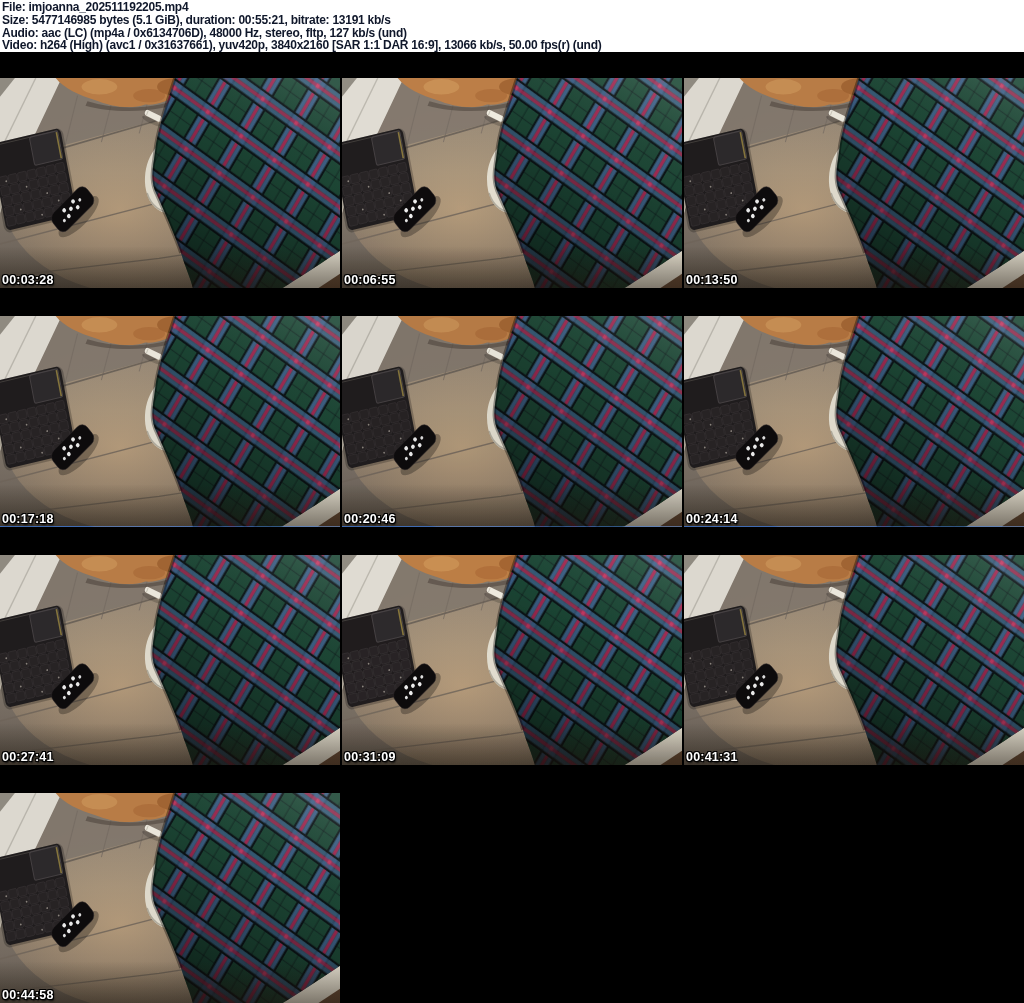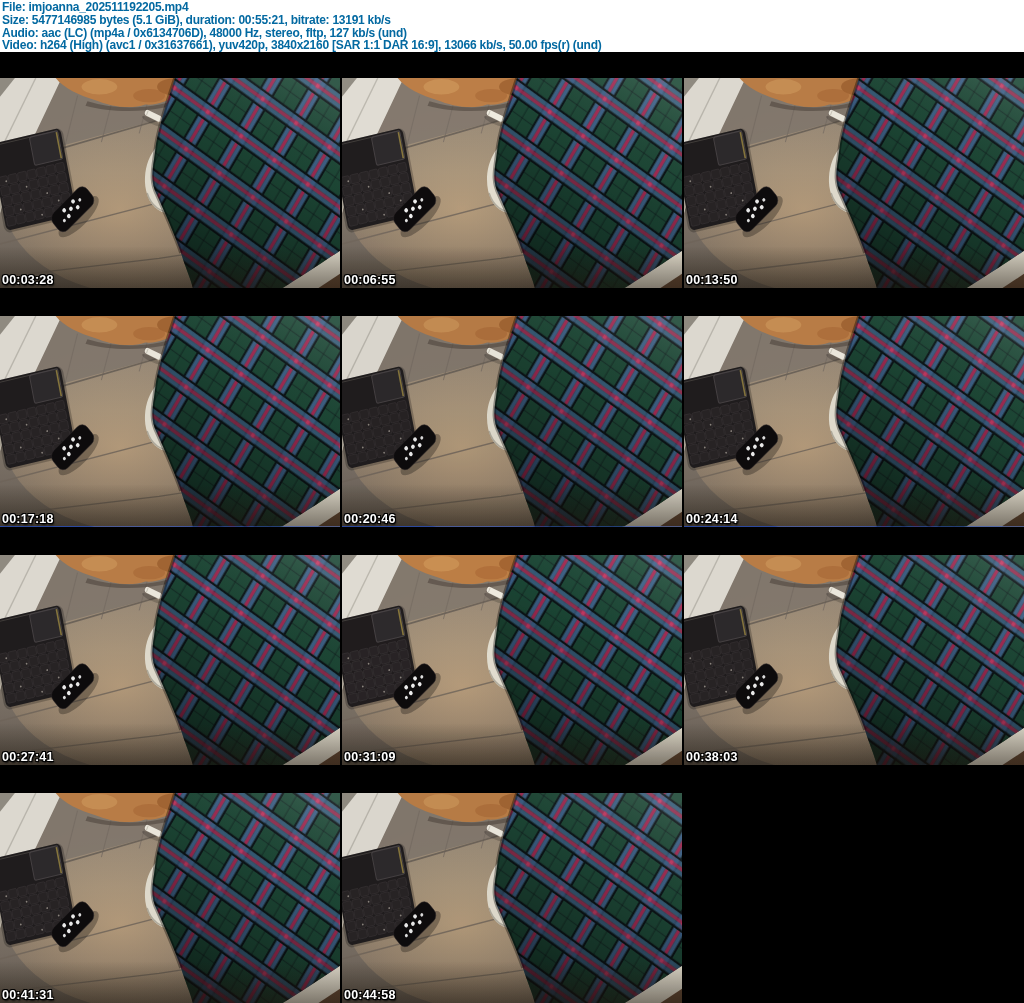--- a/index.html
+++ b/index.html
@@ -3,29 +3,29 @@
 <meta charset="utf-8">
 <style>
   html,body{margin:0;padding:0;background:#fff;}
   body{width:1024px;height:1003px;overflow:hidden;position:relative;}
   .sheet{width:1024px;height:1003px;}
 
   
   .hdr{height:52px;background:#ffffff;box-sizing:border-box;padding:1px 0 0 2px;}
   .hdr div{
     font:700 12px/12.75px "Liberation Sans", sans-serif;
-    letter-spacing:-0.25px;color:#0369a1;white-space:nowrap;
+    letter-spacing:-0.25px;color:#0f172a;white-space:nowrap;
   }
 
   
   .grid{
     width:1024px;height:951px;background:#000;
     display:grid;grid-template-columns:repeat(3,1fr);grid-auto-rows:1fr;gap:2px;
   }
-  .cell{position:relative;overflow:hidden;background:#1d4ed8;margin-top:26px;}
+  .cell{position:relative;overflow:hidden;background:#3b82f6;margin-top:26px;}
   .cell svg{position:absolute;inset:0;width:100%;height:100%;display:block;}
   
   .cell:nth-child(2) svg{filter:brightness(1.02);}
   .cell:nth-child(5) svg{filter:brightness(.985);}
   .cell:nth-child(8) svg{filter:brightness(1.015) saturate(1.03);}
   .cell:nth-child(11) svg{filter:brightness(.99);}
   .cell:nth-child(14) svg{filter:brightness(1.012);}
 
   .ts{
     position:absolute;left:2px;bottom:1px;
@@ -252,26 +252,20 @@
   </div>
 
   <div class="cell">
     <svg viewBox="0 0 342 190" preserveAspectRatio="none">
       <use href="#scene"></use>
     </svg>
     <div class="ts">00:31:09</div>
   </div>
 
 
-  <div class="cell">
-    <svg viewBox="0 0 342 190" preserveAspectRatio="none">
-      <use href="#scene"></use>
-    </svg>
-    <div class="ts">00:38:03</div>
-  </div>
 
   <div class="cell">
     <svg viewBox="0 0 342 190" preserveAspectRatio="none">
       <use href="#scene"></use>
     </svg>
     <div class="ts">00:41:31</div>
   </div>
 
   <div class="cell">
     <svg viewBox="0 0 342 190" preserveAspectRatio="none">

